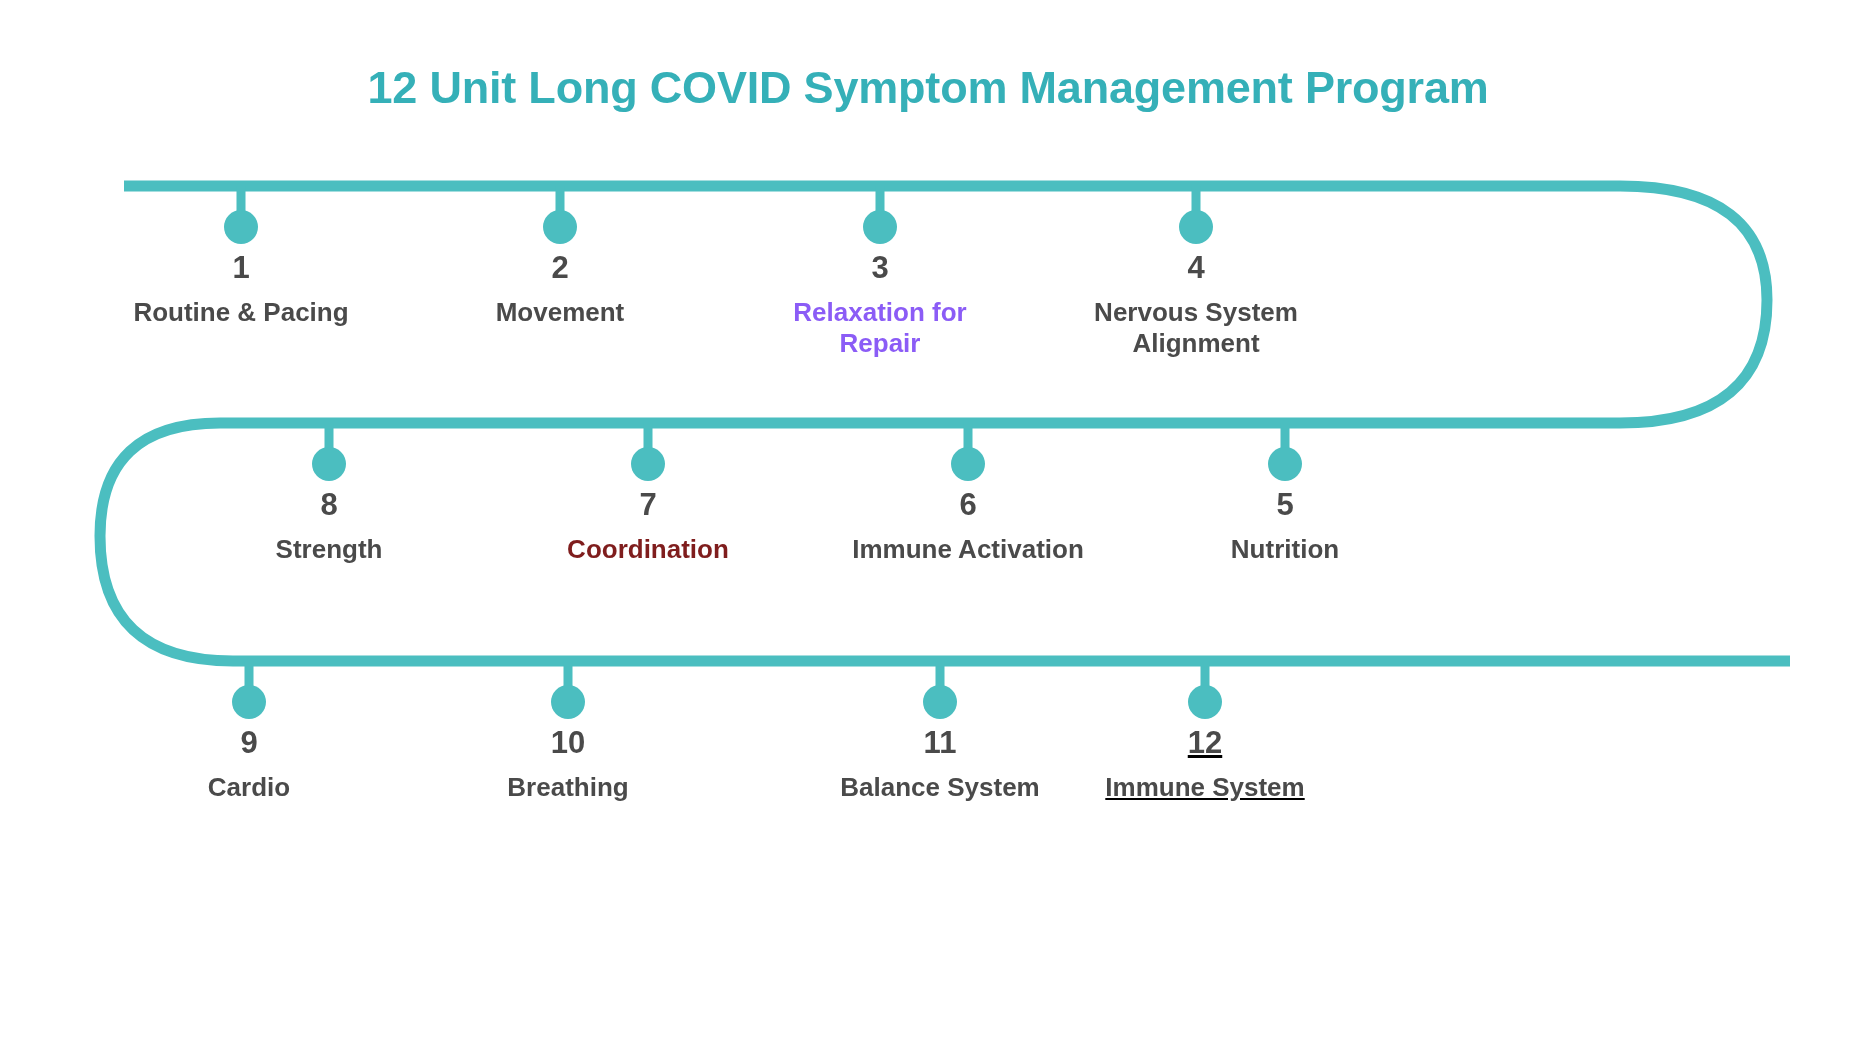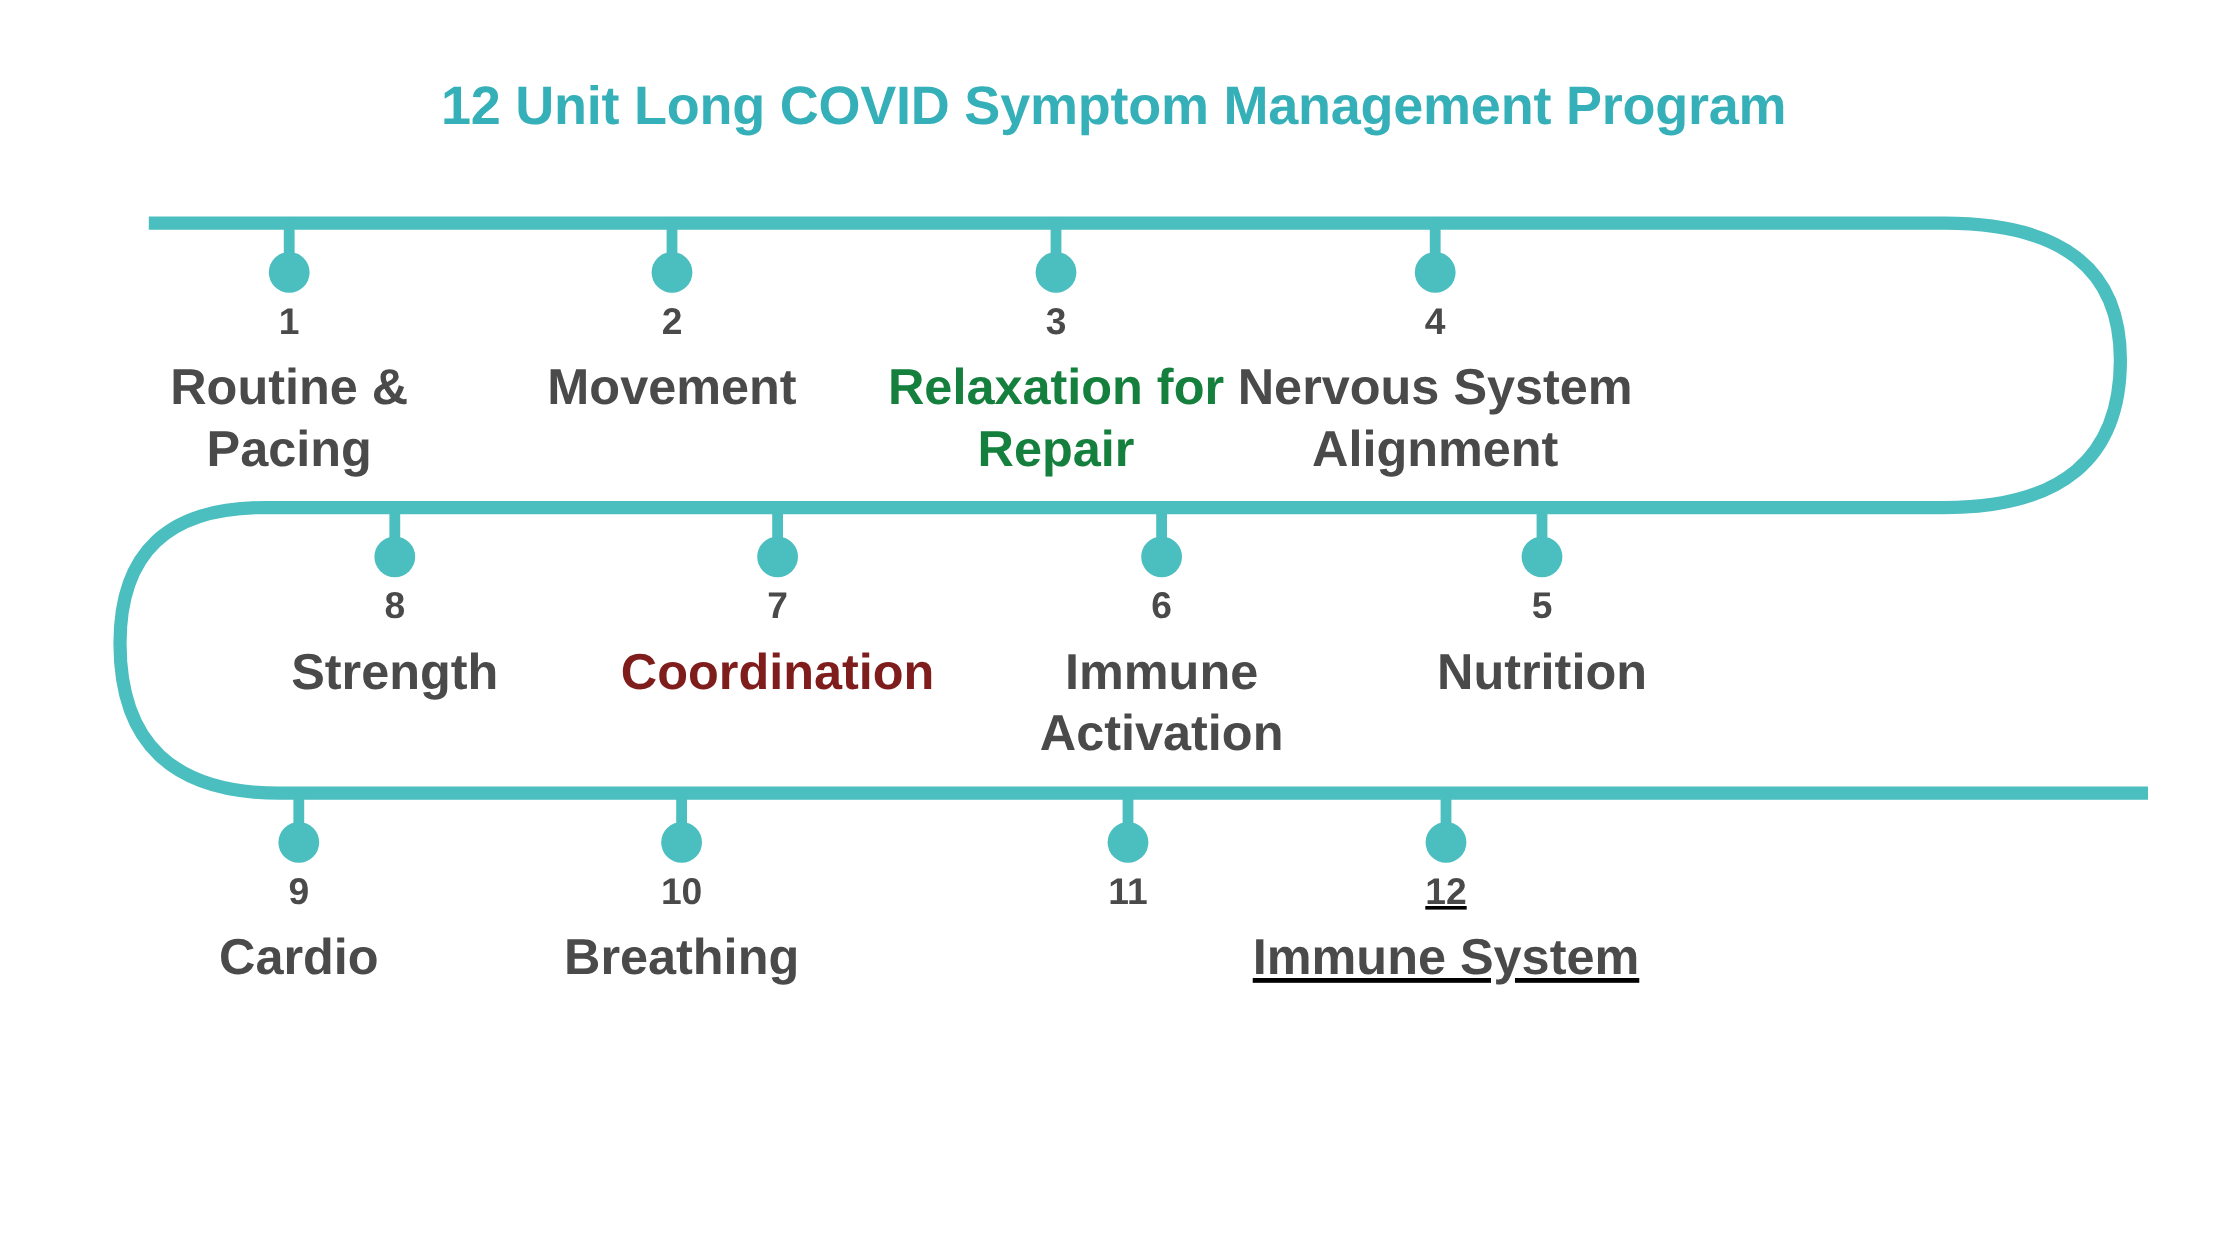--- a/index.html
+++ b/index.html
@@ -85,21 +85,21 @@
   }
   .num {
     margin-top: 8px;
     font-size: 31px;
     font-weight: bold;
     color: #4a4a4a;
     line-height: 1.05;
   }
   .label {
     margin-top: 12px;
-    font-size: 42px;
+    font-size: 26px;
     font-weight: bold;
     color: #4a4a4a;
     line-height: 1.22;
     white-space: pre-line;
   }
 </style>
 </head>
 <body>
 
 <div id="stage" style="background: rgb(255, 255, 255);">
@@ -126,21 +126,21 @@
         </div>
         <div class="num" style="color: rgb(74, 74, 74);">2</div>
         <div class="label" style="color: rgb(74, 74, 74);">Movement</div>
       </div>
       <div class="node" style="left: 880px; top: 186px; width: 300px;">
         <div class="marker">
           <div class="stem" style="background: rgb(75, 190, 192);"></div>
           <div class="dot" style="background: rgb(75, 190, 192);"></div>
         </div>
         <div class="num" style="color: rgb(74, 74, 74);">3</div>
-        <div class="label" style="color: #15803d;">Relaxation for
+        <div class="label" style="color: #8b5cf6;">Relaxation for
 Repair</div>
       </div>
       <div class="node" style="left: 1196px; top: 186px; width: 330px;">
         <div class="marker">
           <div class="stem" style="background: rgb(75, 190, 192);"></div>
           <div class="dot" style="background: rgb(75, 190, 192);"></div>
         </div>
         <div class="num" style="color: rgb(74, 74, 74);">4</div>
         <div class="label" style="color: rgb(74, 74, 74);">Nervous System
 Alignment</div>
@@ -192,20 +192,21 @@
         </div>
         <div class="num" style="color: rgb(74, 74, 74);">10</div>
         <div class="label" style="color: rgb(74, 74, 74);">Breathing</div>
       </div>
       <div class="node" style="left: 940px; top: 661px; width: 340px;">
         <div class="marker">
           <div class="stem" style="background: rgb(75, 190, 192);"></div>
           <div class="dot" style="background: rgb(75, 190, 192);"></div>
         </div>
         <div class="num" style="color: rgb(74, 74, 74);">11</div>
+        <div class="label" style="color: rgb(74, 74, 74);">Balance System</div>
       </div>
       <div class="node" style="left: 1205px; top: 661px; width: 340px; text-decoration: underline;">
         <div class="marker">
           <div class="stem" style="background: rgb(75, 190, 192);"></div>
           <div class="dot" style="background: rgb(75, 190, 192);"></div>
         </div>
         <div class="num" style="color: rgb(74, 74, 74);">12</div>
         <div class="label" style="color: rgb(74, 74, 74);">Immune System</div>
       </div>
     </div>

